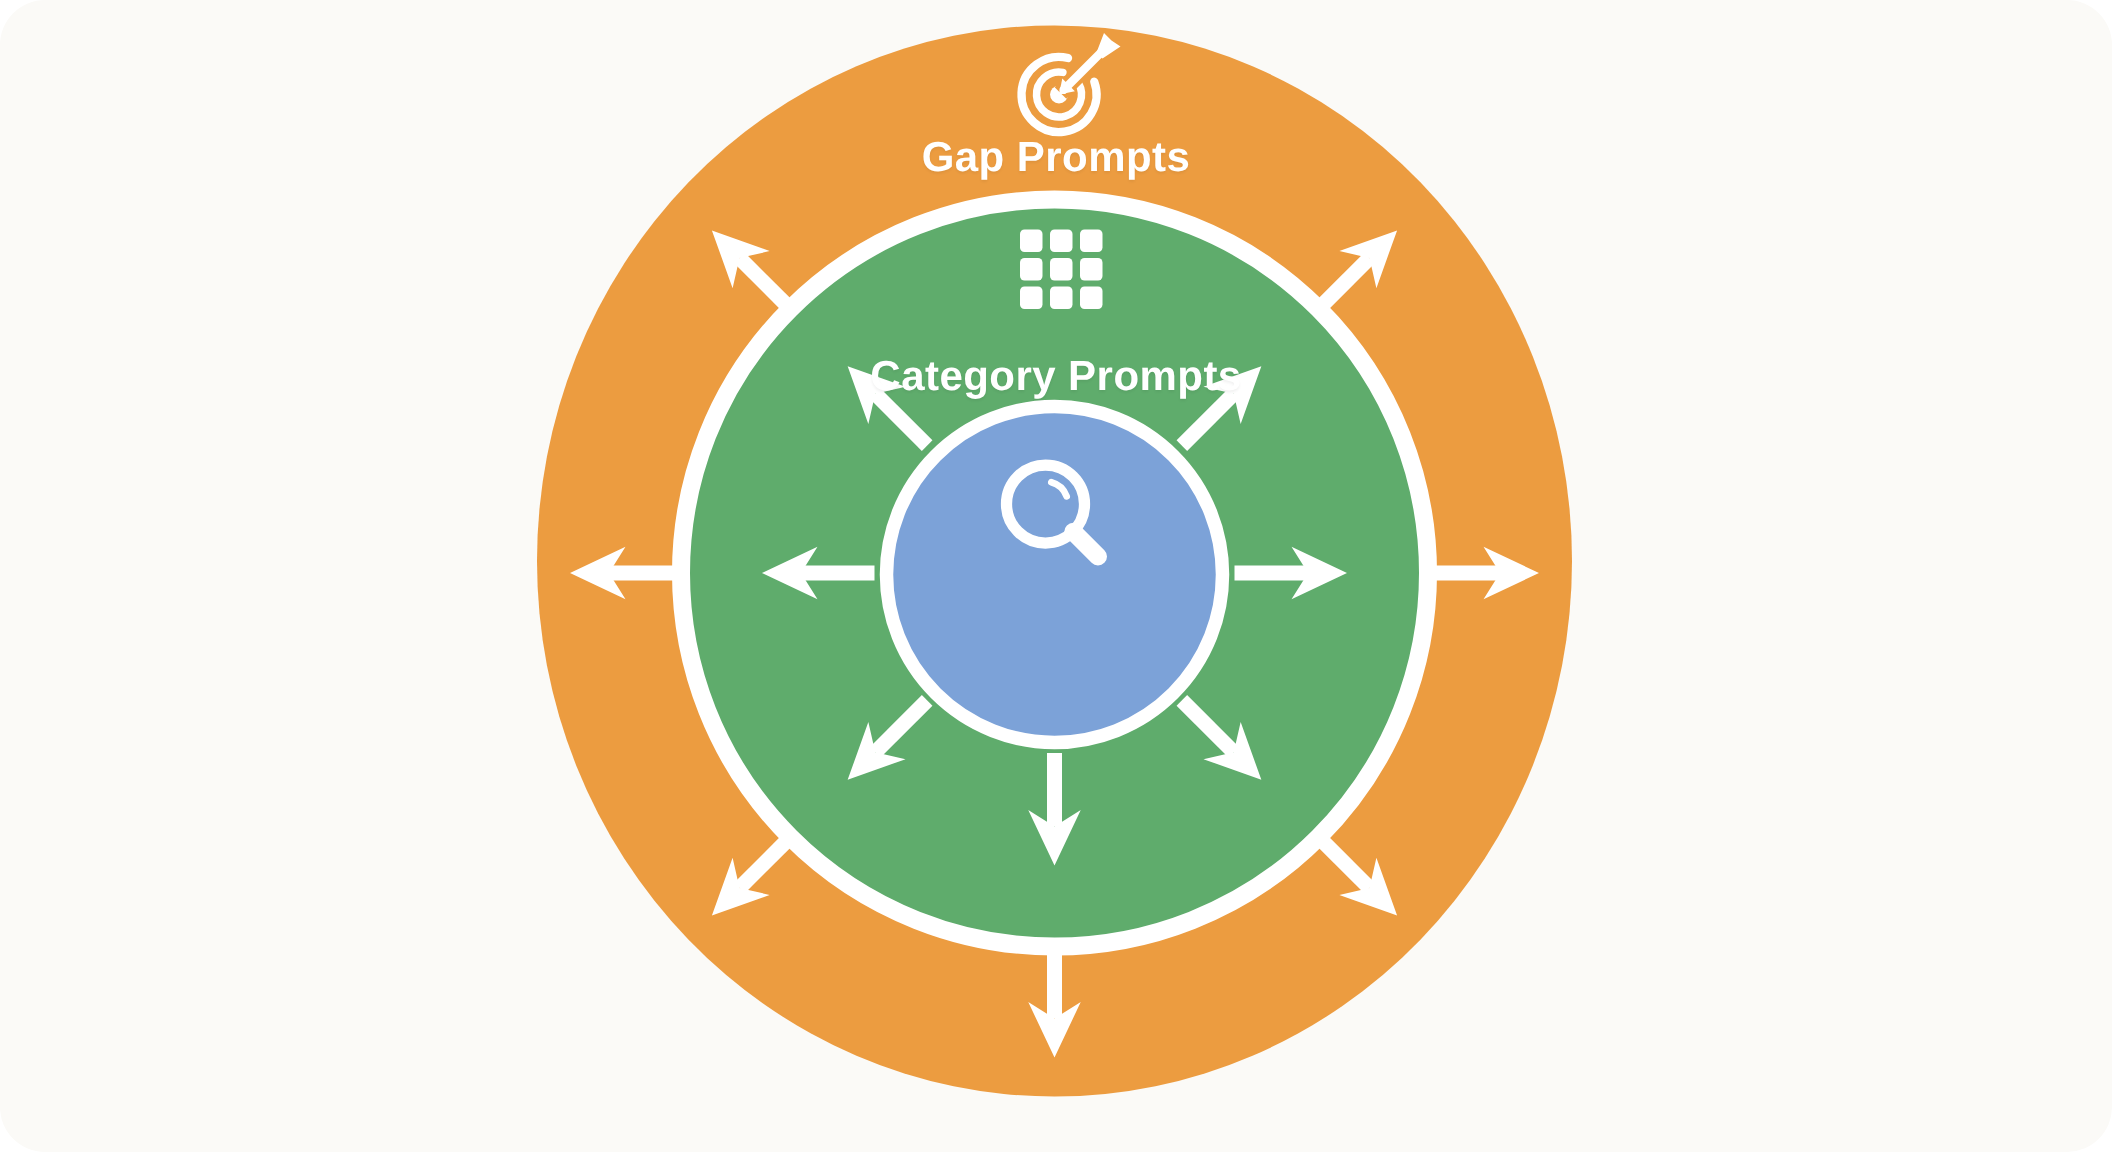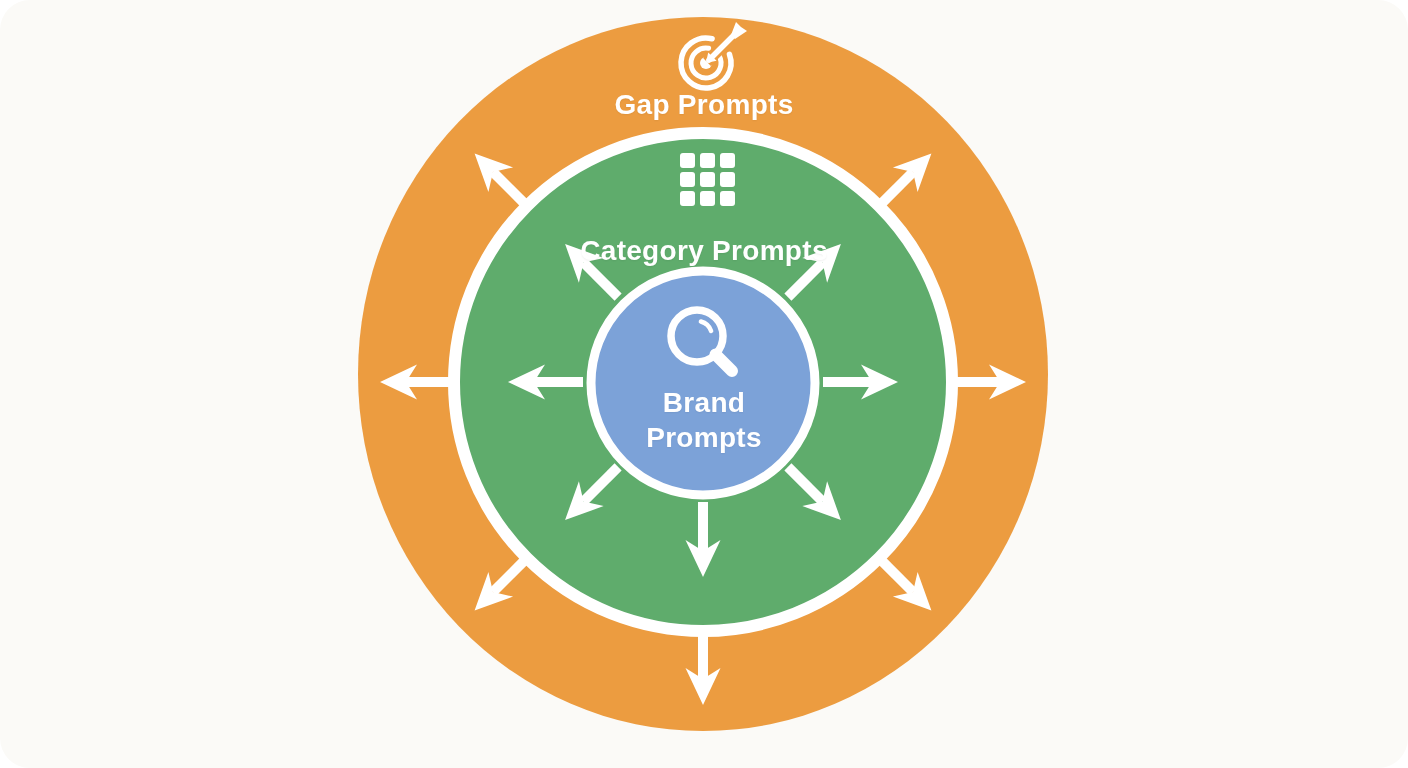--- a/index.html
+++ b/index.html
@@ -127,17 +127,13 @@
       <circle cx="0" cy="0" r="26" fill="none" stroke-width="7.5"></circle>
       <path d="M 3.9 -14.5 A 15 15 0 0 1 14.1 -5.1" fill="none" stroke-width="4.5" stroke-linecap="round"></path>
       <line x1="18.5" y1="18.5" x2="35" y2="35" stroke-width="12" stroke-linecap="round"></line>
     </g>
   </svg>
 
   <div class="label label-gap" style="color: rgb(255, 255, 255);">Gap Prompts</div>
 
   <div class="label label-category" style="color: rgb(255, 255, 255); margin-top: 24px;">Category Prompts</div>
 
-  <div class="label label-brand" style="color: rgb(255, 255, 255);">
-    <div>Brand</div>
-    <div>Prompts</div>
-  </div>
 </div>
 
 </body></html>

